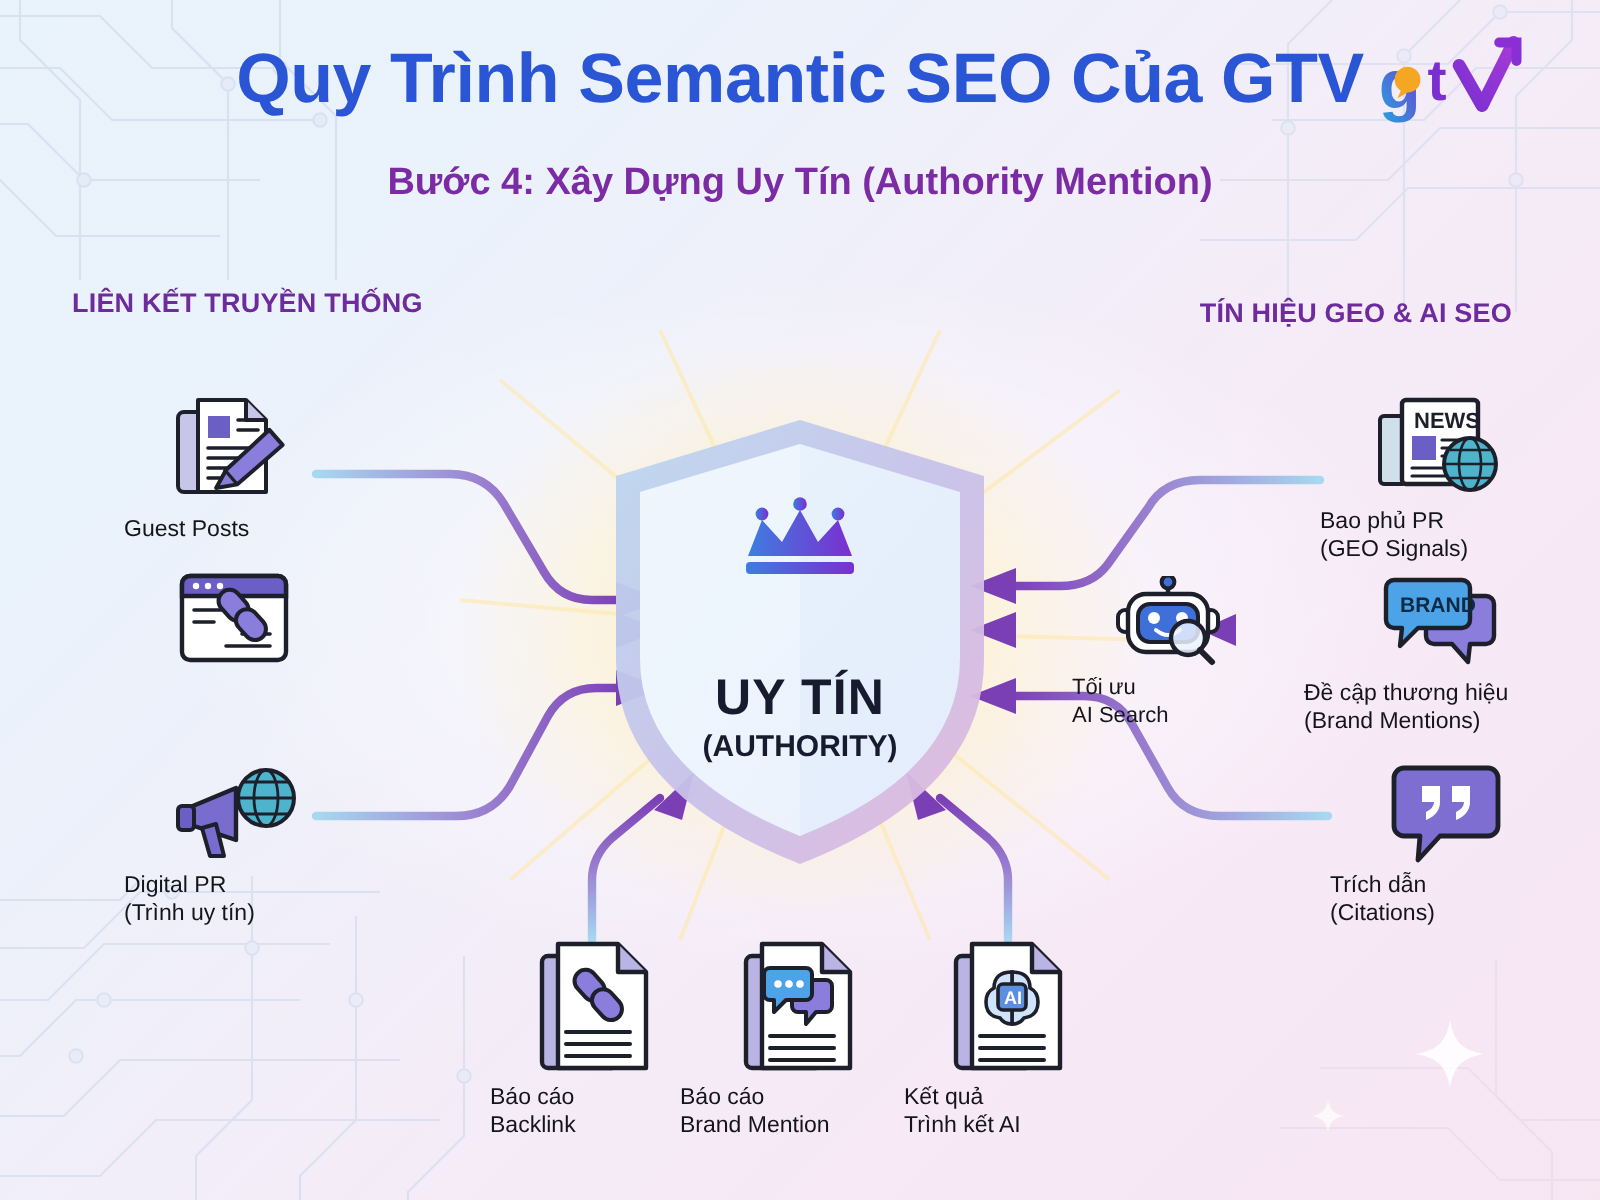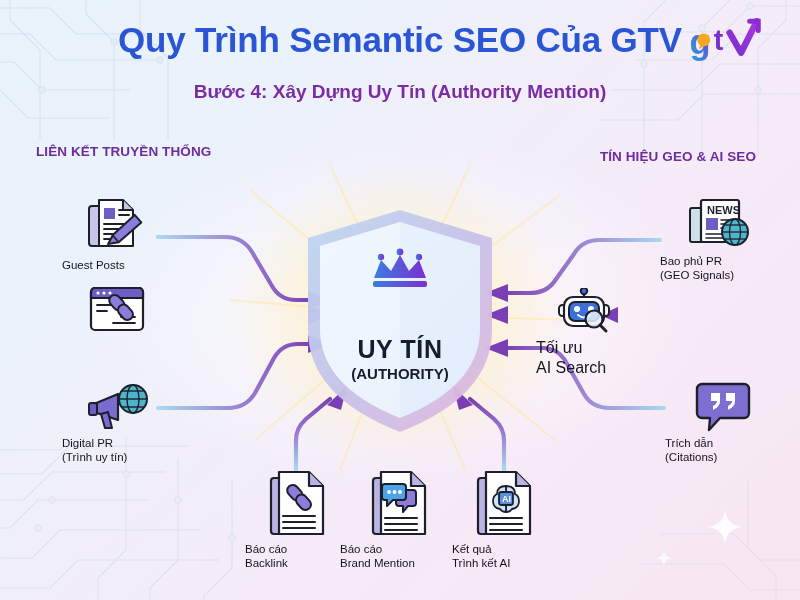--- a/index.html
+++ b/index.html
@@ -52,21 +52,21 @@
   #arrows, #shieldwrap { position: absolute; inset: 0; pointer-events: none; }
 
   
   .node { position: absolute; text-align: left; }
   .node .ico { display: block; margin: 0 auto; }
   .node .lbl {
     margin-top: 4px;
     font-size: 11.5px; font-weight: normal; line-height: 1.24;
     color: #14151c; white-space: pre-line;
   }
-  .node.small .lbl { font-size: 16px; }
+  .node.small .lbl { font-size: 11px; }
 
   
   .shield-txt {
     position: absolute; left: 0; width: 800px; text-align: center;
     color: #161b2e;
     margin-top: 44px;
   }
   .shield-main { top: 291px; font-size: 25px; font-weight: bold; letter-spacing: .6px; }
   .shield-sub  { top: 321px; font-size: 15px; font-weight: bold; }
 </style>
@@ -372,20 +372,29 @@
         <ellipse cx="48" cy="36" rx="5.5" ry="13"></ellipse>
           <path d="M35 36 h26"></path>
           <path d="M38 29 h20"></path>
           <path d="M38 43 h20"></path>
       </g>
     </svg>
     <div class="lbl">Bao phủ PR
 (GEO Signals)</div>
   </div>
 
+  <div class="node" style="left:652px; top:288px; width:135px">
+    <svg class="ico" width="62" height="48" viewBox="0 0 62 48">
+      <path d="M28 10 h26 a4 4 0 0 1 4 4 v16 a4 4 0 0 1 -4 4 h-8 l-1 9 l-8 -9 h-9 a4 4 0 0 1 -4 -4 v-16 a4 4 0 0 1 4 -4z" fill="#8a7ddb" stroke="#1d1f2b" stroke-width="2.2" stroke-linejoin="round"></path>
+      <path d="M8 2 h34 a4 4 0 0 1 4 4 v16 a4 4 0 0 1 -4 4 h-22 l-9 9 l1 -9 h-4 a4 4 0 0 1 -4 -4 v-16 a4 4 0 0 1 4 -4z" fill="#4da3e8" stroke="#1d1f2b" stroke-width="2.2" stroke-linejoin="round"></path>
+      <text x="11" y="18" font-family="Liberation Sans, sans-serif" font-size="10.5" font-weight="bold" fill="#0f2a44">BRAND</text>
+    </svg>
+    <div class="lbl">Đề cập thương hiệu
+(Brand Mentions)</div>
+  </div>
 
   <div class="node" style="left:665px; top:382px; width:115px">
     <svg class="ico" width="56" height="50" viewBox="0 0 56 50">
       <path d="M7 2 h42 a5 5 0 0 1 5 5 v24 a5 5 0 0 1 -5 5 h-24 l-11 12 l1 -12 h-8 a5 5 0 0 1 -5 -5 v-24 a5 5 0 0 1 5 -5z" fill="#7f6ed2" stroke="#1d1f2b" stroke-width="2.4" stroke-linejoin="round"></path>
       <g fill="#ffffff">
         <path d="M16 11 h9 v8 q0 6 -7 9 v-4 q4 -2 4 -5 h-6 z"></path>
         <path d="M31 11 h9 v8 q0 6 -7 9 v-4 q4 -2 4 -5 h-6 z"></path>
       </g>
     </svg>
     <div class="lbl">Trích dẫn

